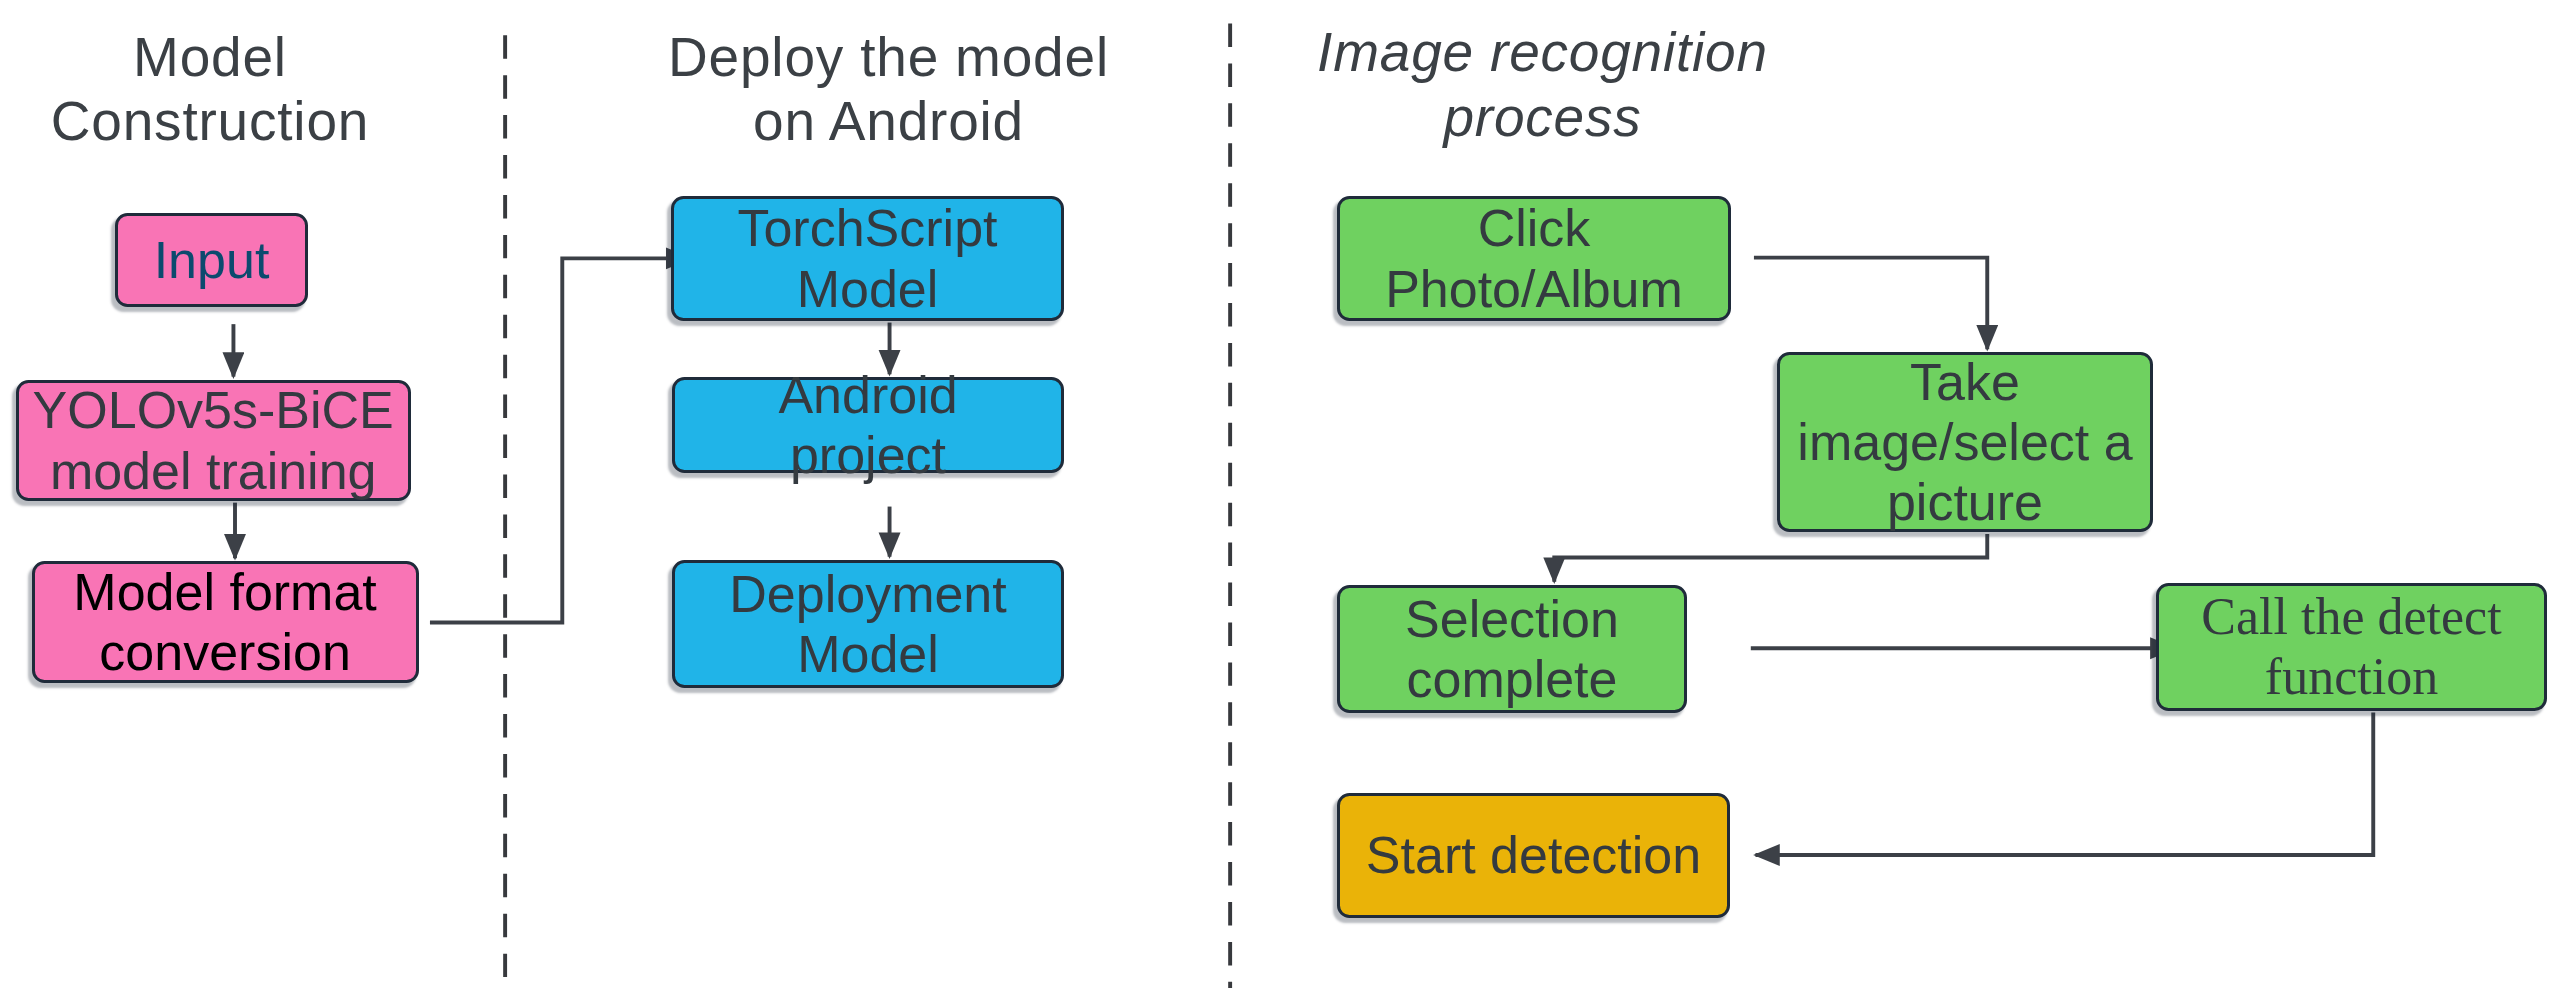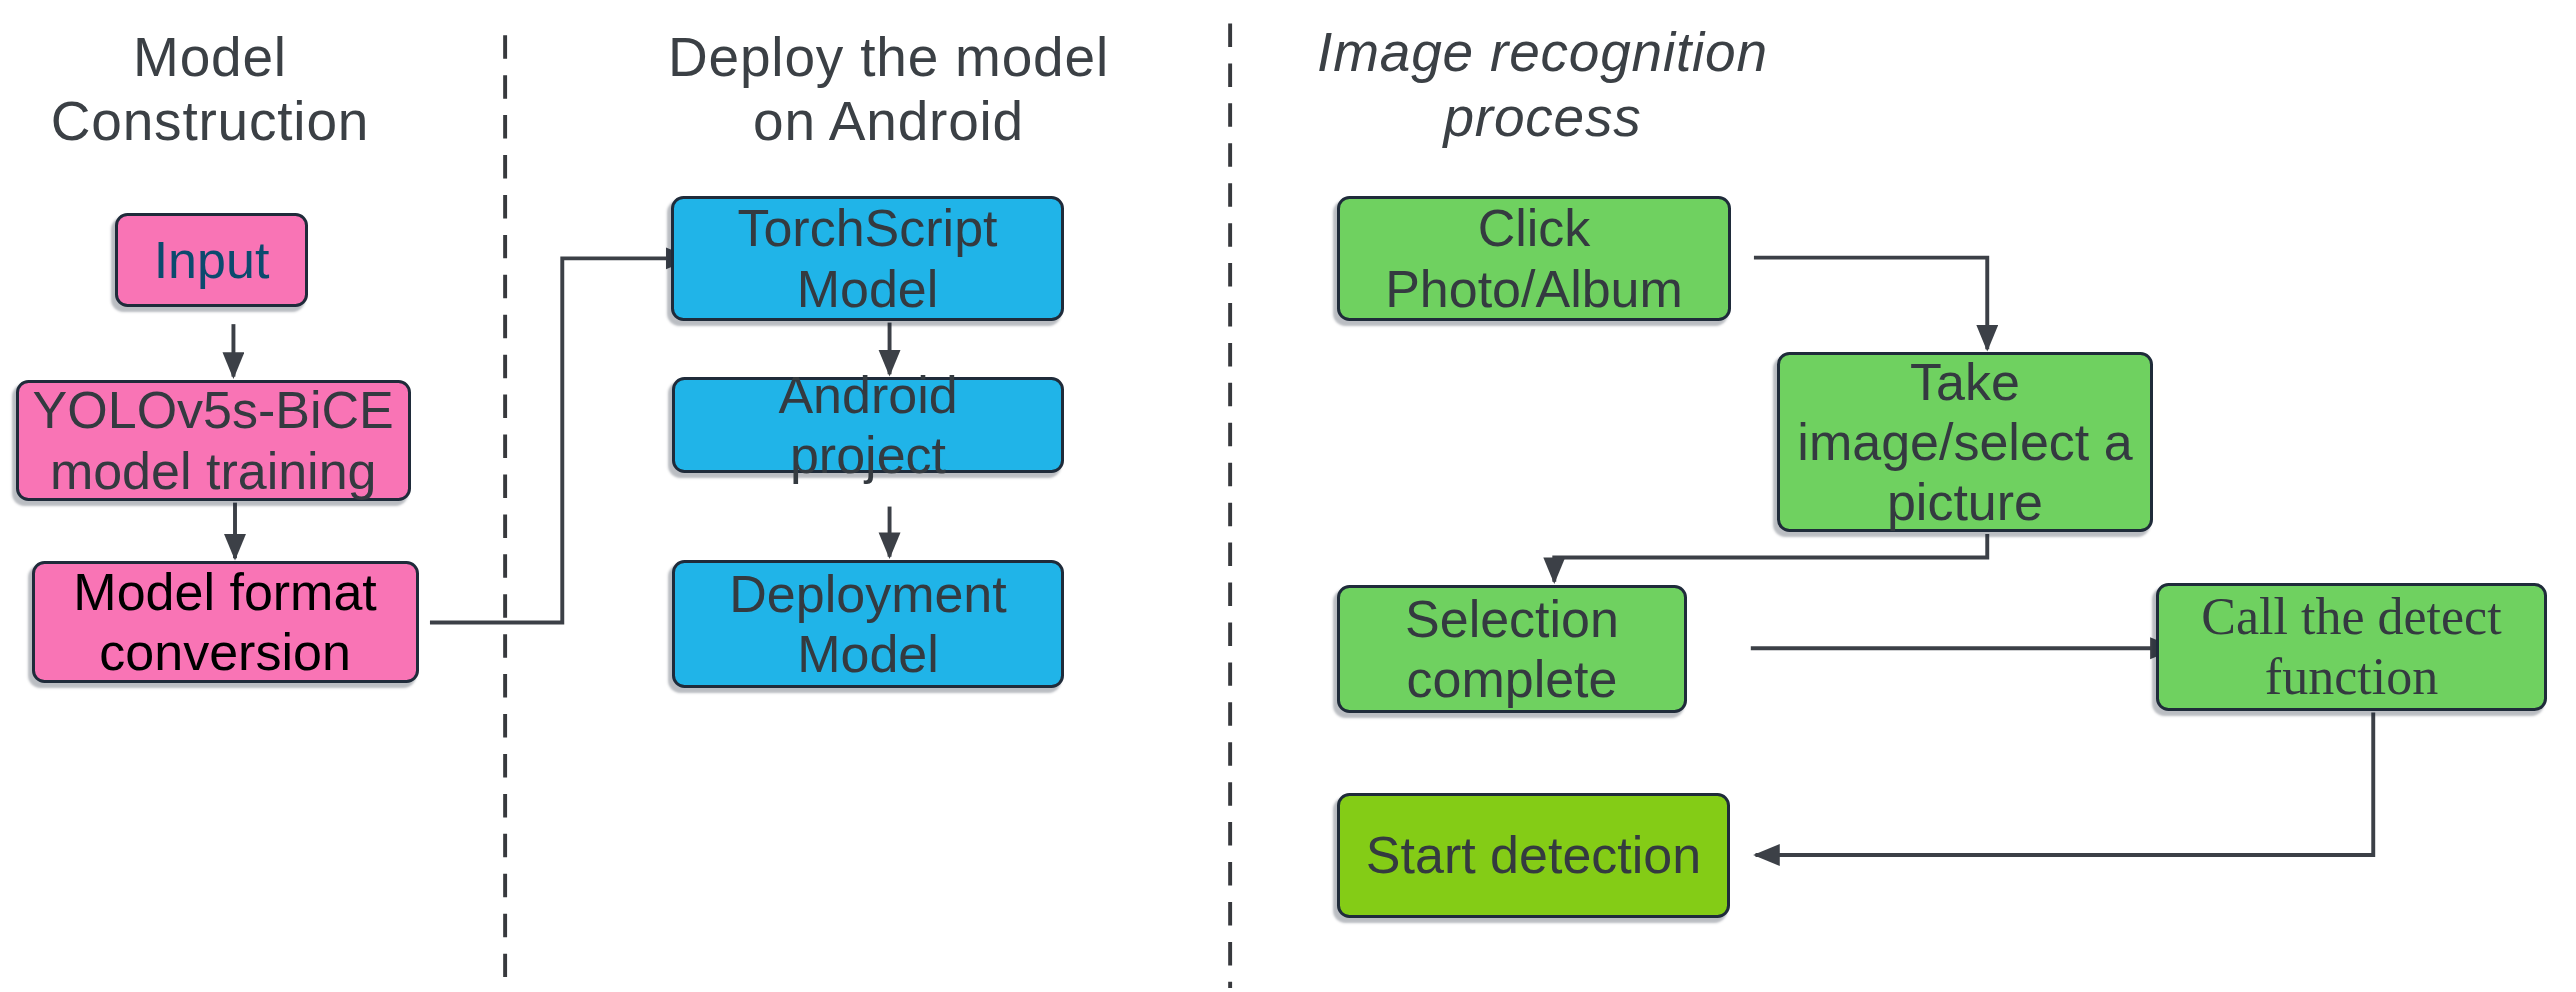--- a/index.html
+++ b/index.html
@@ -81,16 +81,16 @@
 Model</div>
       <div class="flow-box" style="left: 1337px; top: 196px; width: 394px; height: 125px; background: rgb(111, 209, 96); border-color: rgb(31, 43, 58); color: rgb(52, 58, 64);">Click
 Photo/Album</div>
       <div class="flow-box" style="left: 1777px; top: 352px; width: 376px; height: 180px; background: rgb(111, 209, 96); border-color: rgb(31, 43, 58); color: rgb(52, 58, 64);">Take
 image/select a
 picture</div>
       <div class="flow-box" style="left: 1337px; top: 585px; width: 350px; height: 128px; background: rgb(111, 209, 96); border-color: rgb(31, 43, 58); color: rgb(52, 58, 64);">Selection
 complete</div>
       <div class="flow-box" style="left: 2156px; top: 583px; width: 391px; height: 128px; background: rgb(111, 209, 96); border-color: rgb(31, 43, 58); color: rgb(52, 58, 64); font-family: Liberation Serif, serif;">Call the detect
 function</div>
-      <div class="flow-box" style="left: 1337px; top: 793px; width: 393px; height: 125px; background: #84cc16; border-color: rgb(31, 43, 58); color: rgb(52, 58, 64);">Start detection</div>
+      <div class="flow-box" style="left: 1337px; top: 793px; width: 393px; height: 125px; background: #eab308; border-color: rgb(31, 43, 58); color: rgb(52, 58, 64);">Start detection</div>
     </div>
 </div>
 
 
 </body></html>

